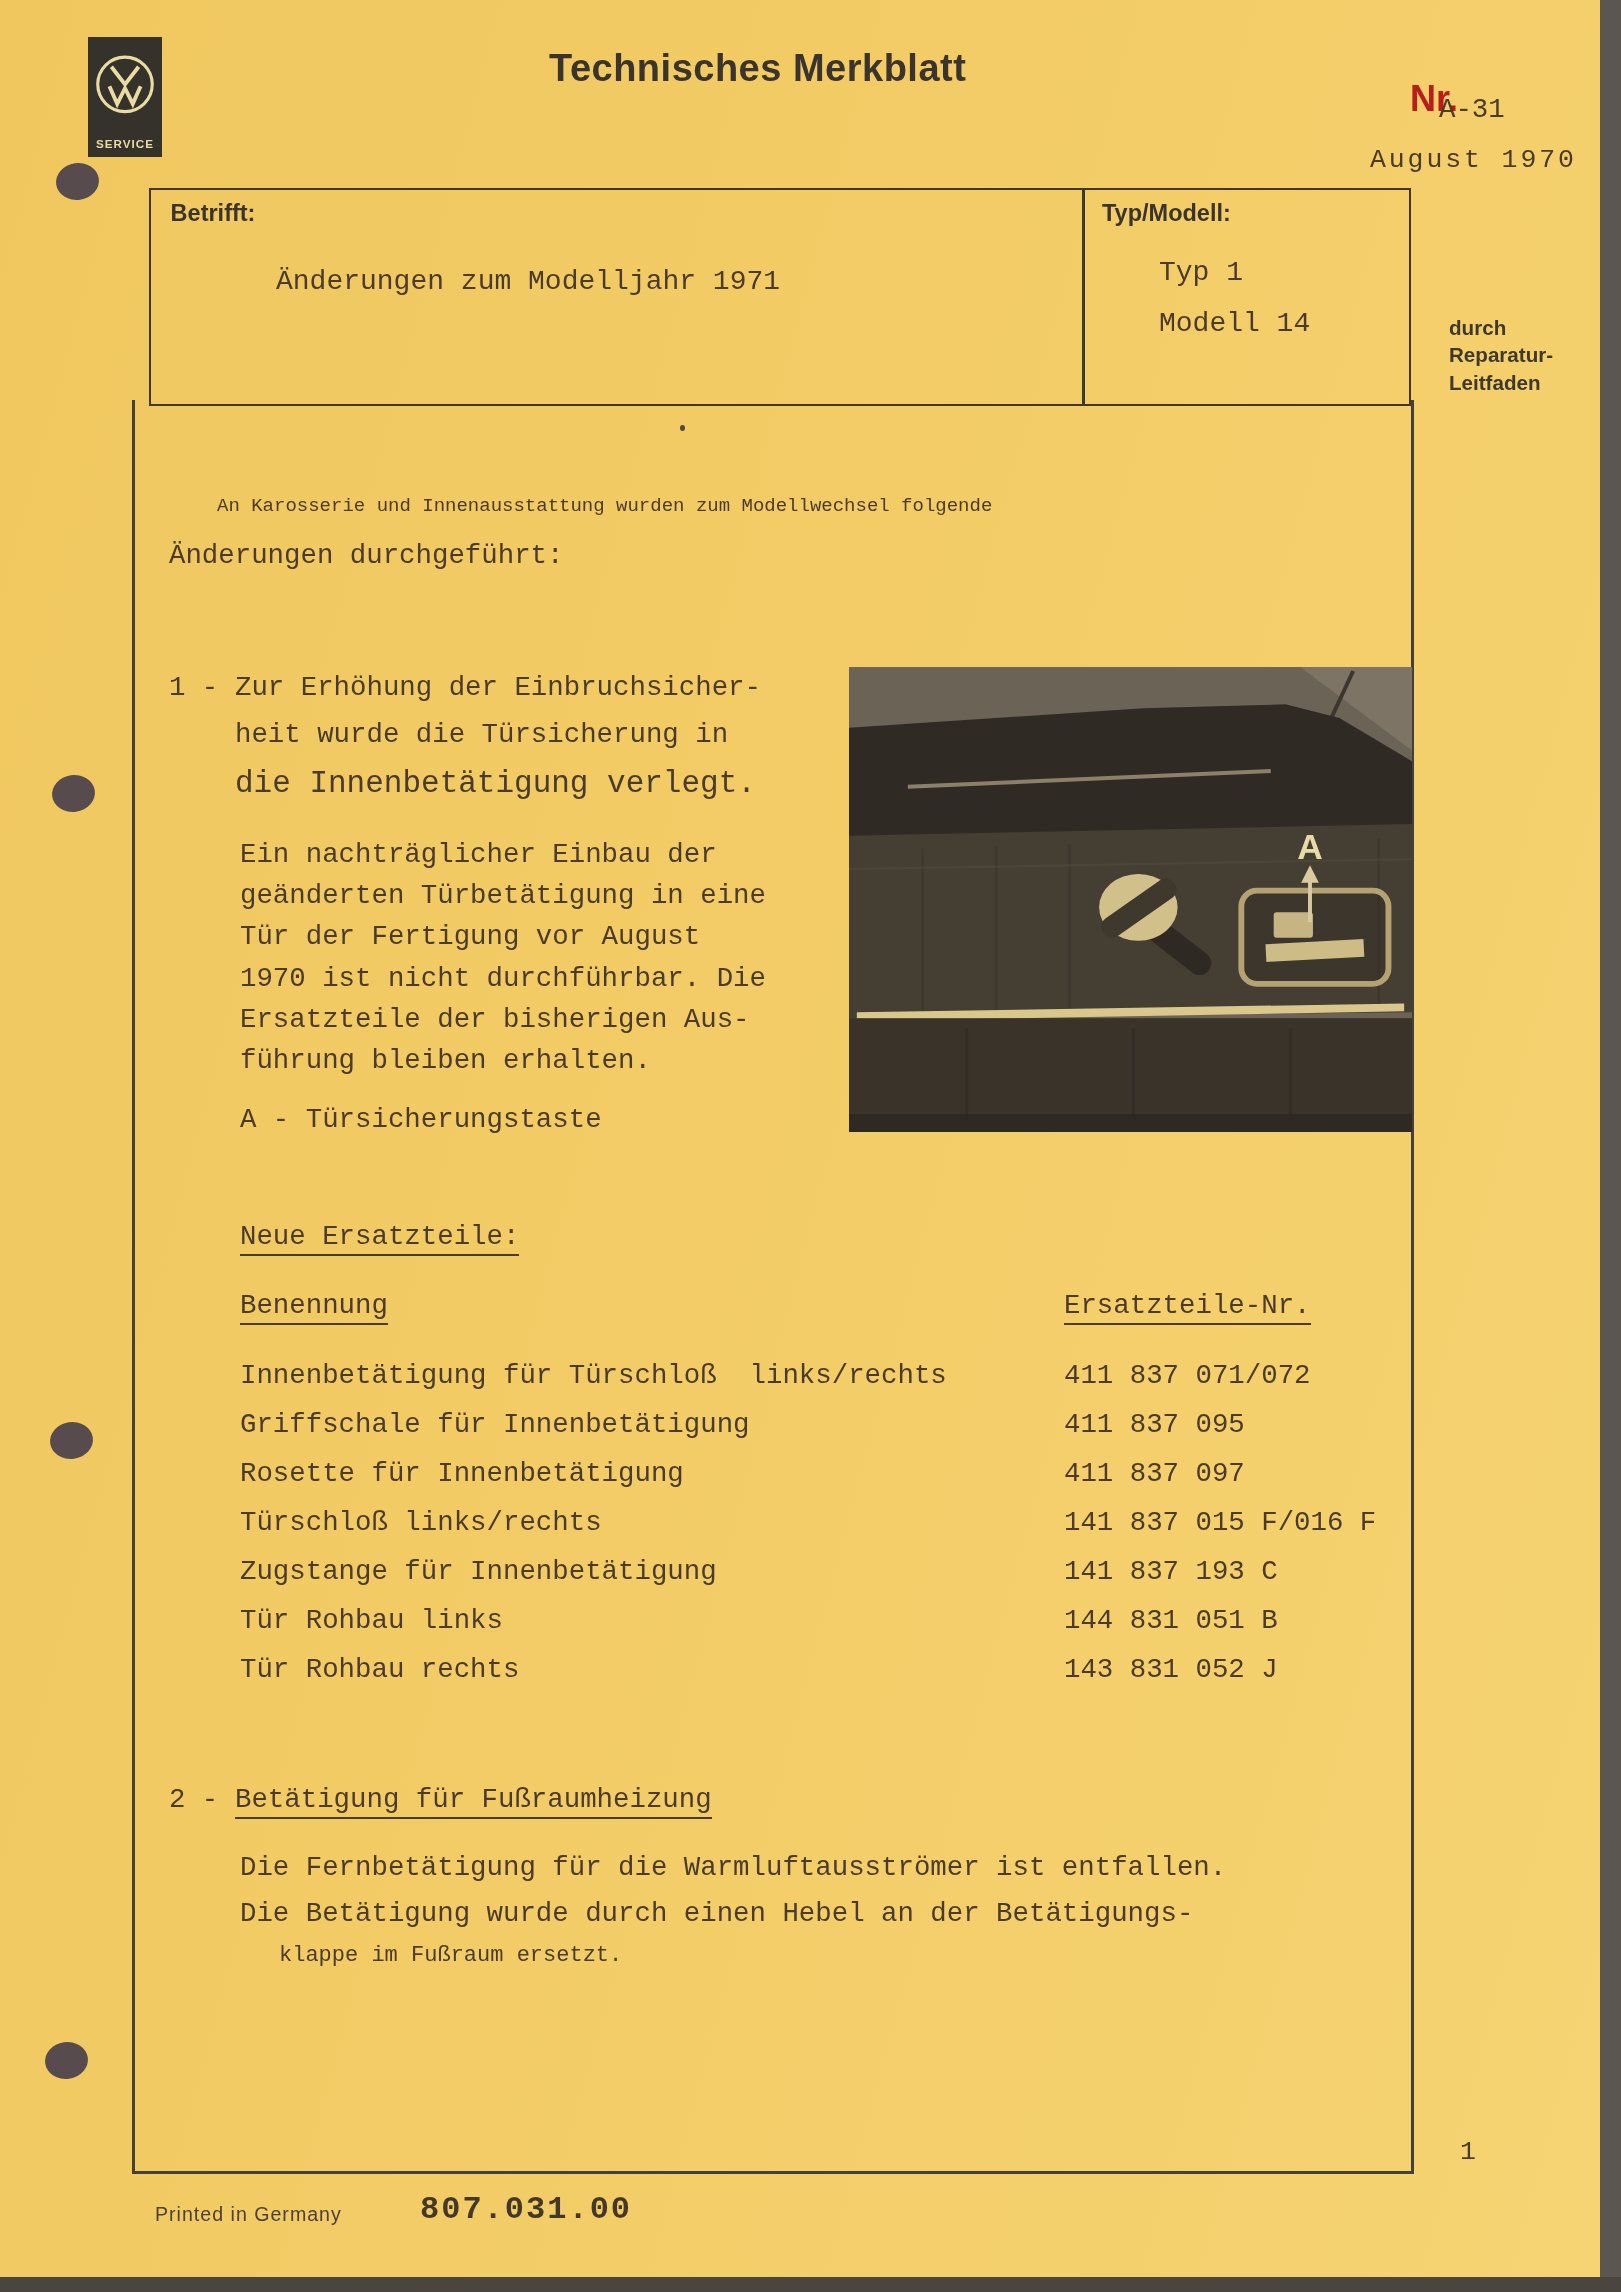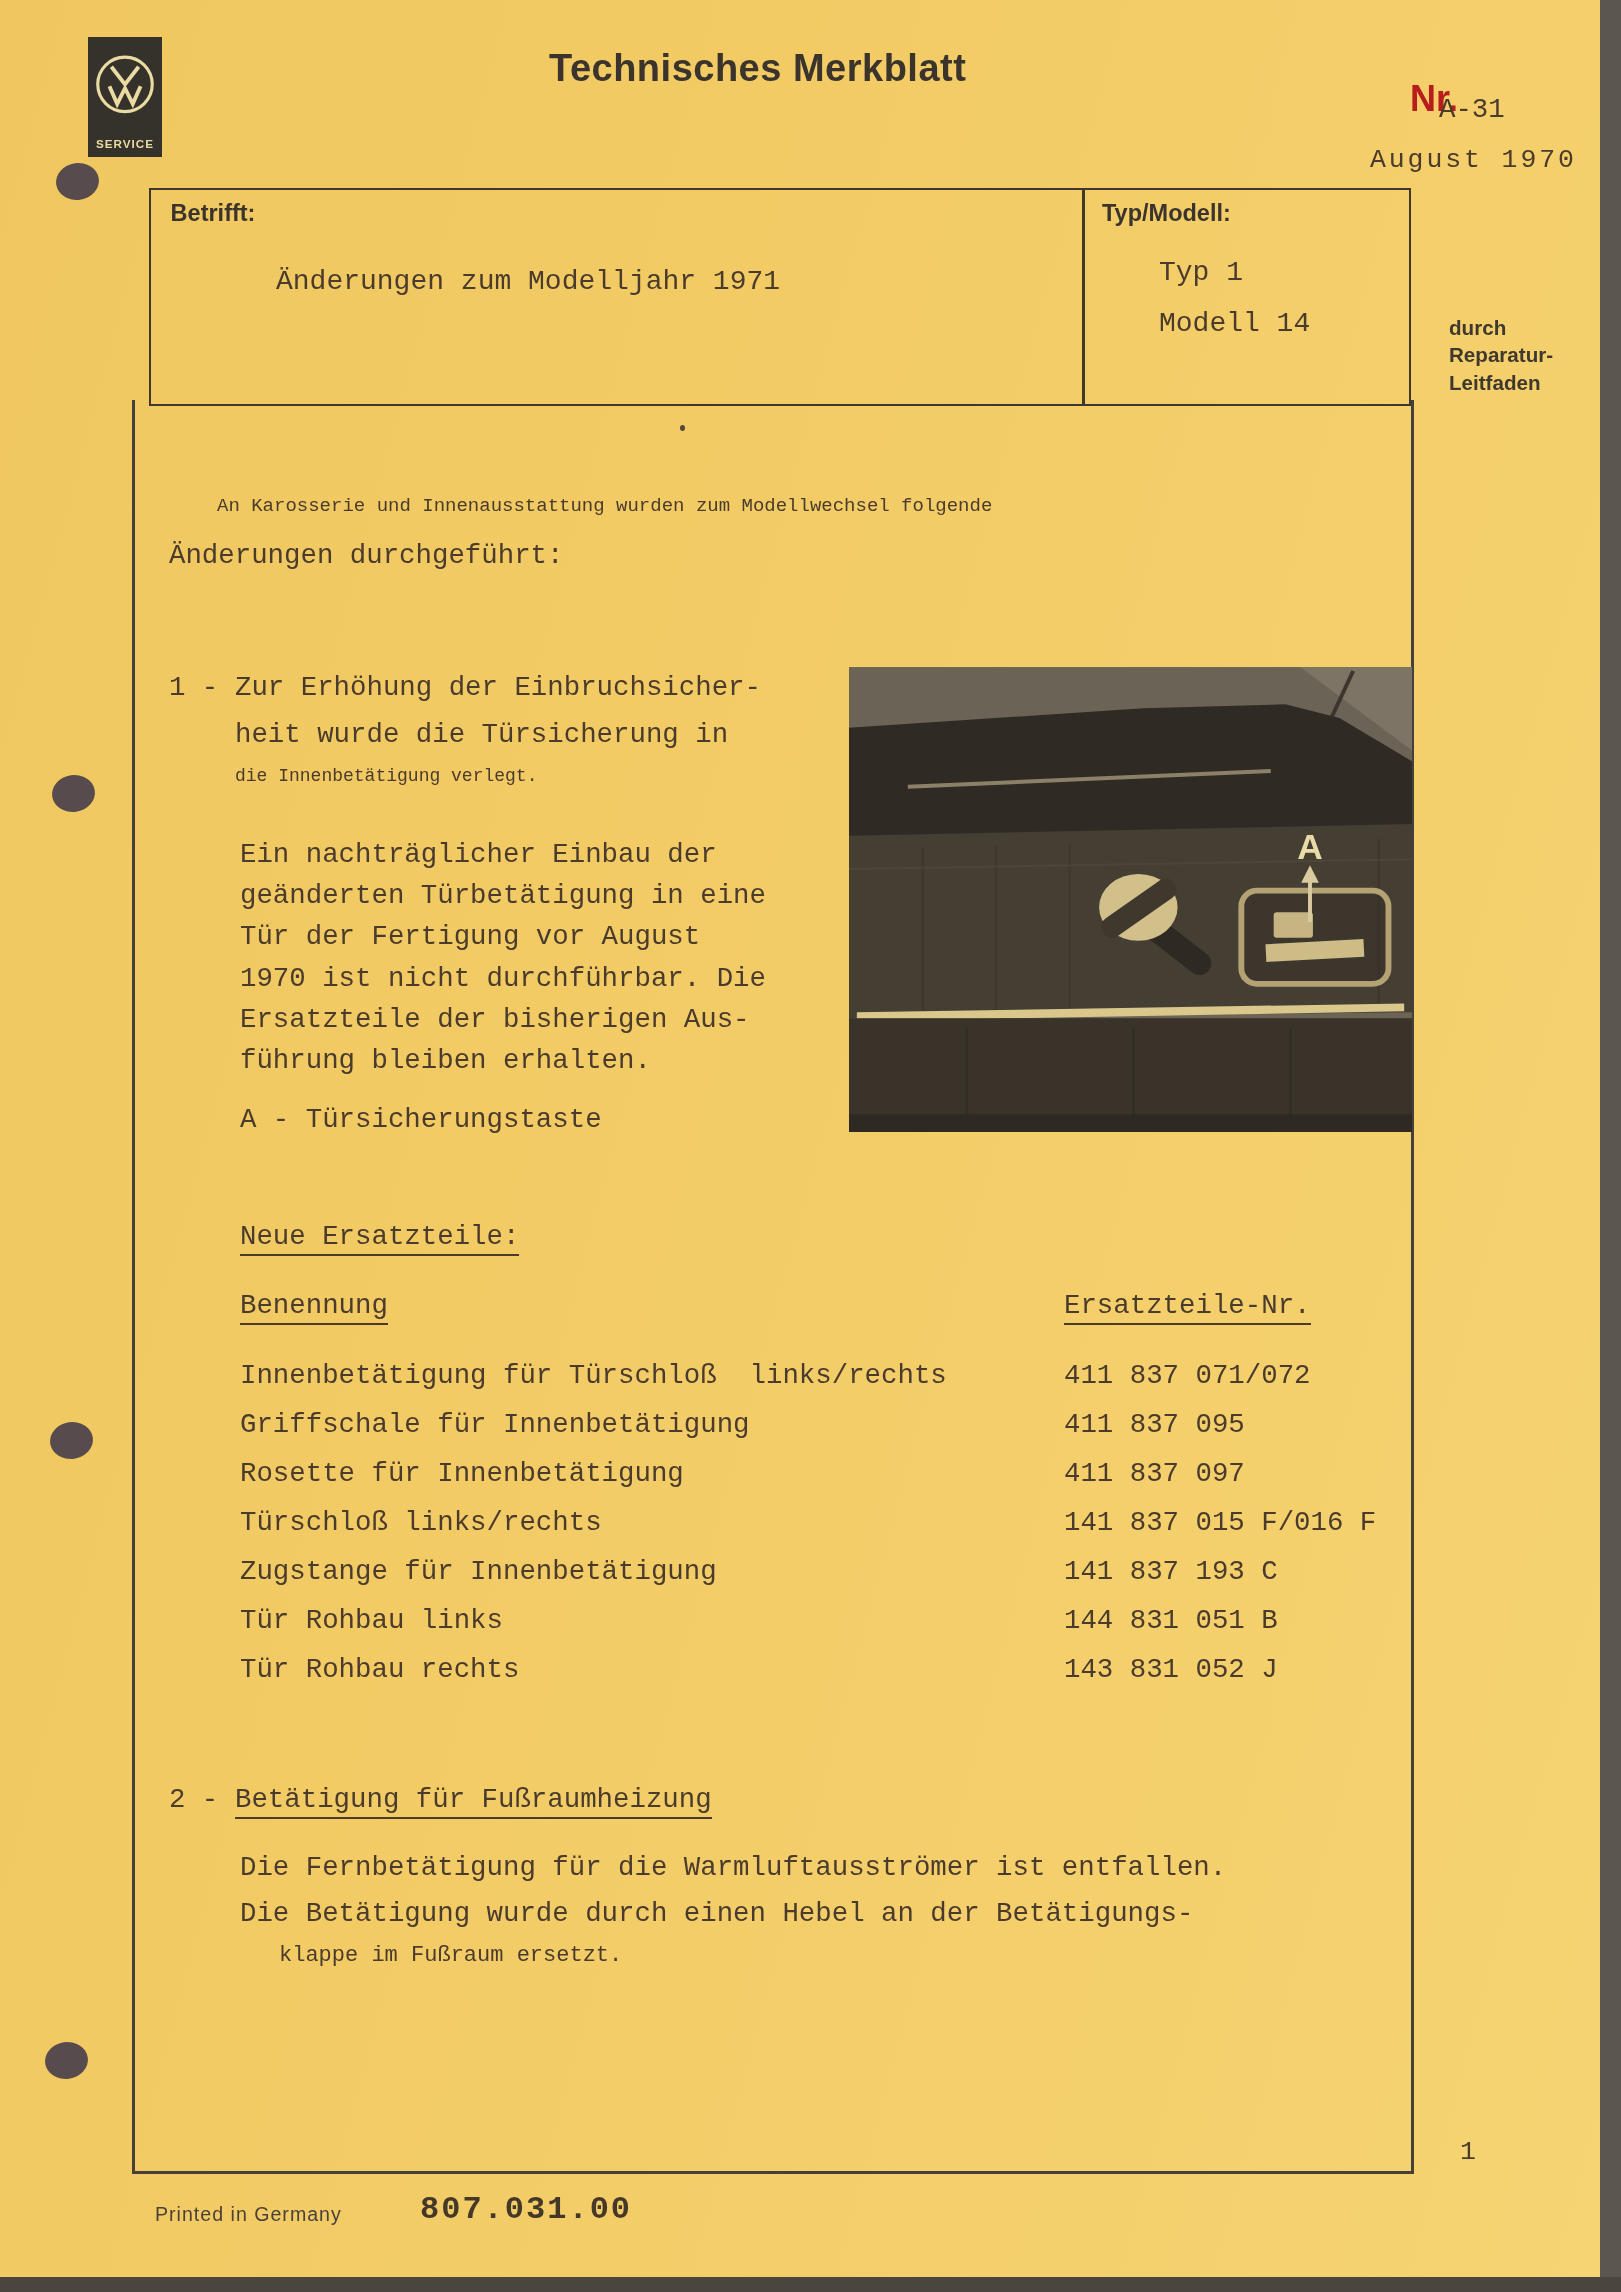--- a/index.html
+++ b/index.html
@@ -63,21 +63,21 @@
 <div class="abs rule" style="left:132px;top:400px;width:2.9px;height:1774px;"></div>
 <div class="abs rule" style="left:1411px;top:400px;width:2.9px;height:1774px;"></div>
 <div class="abs rule" style="left:132px;top:2171px;width:1282px;height:2.9px;"></div>
 
 <div class="abs tw" style="left:169px;top:495px;font-size:19px;margin-left:48px;">An Karosserie und Innenausstattung wurden zum Modellwechsel folgende</div>
 <div class="abs tw" style="left:169px;top:540px;font-size:27.4px;">Änderungen durchgeführt:</div>
 
 <div class="abs tw" style="left:169px;top:672px;font-size:27.4px;">1 -</div>
 <div class="abs tw" style="left:235px;top:672px;font-size:27.4px;">Zur Erhöhung der Einbruchsicher-</div>
 <div class="abs tw" style="left:235px;top:719px;font-size:27.4px;">heit wurde die Türsicherung in</div>
-<div class="abs tw" style="left:235px;top:766px;font-size:18px;">die Innenbetätigung verlegt.</div>
+<div class="abs tw" style="left:235px;top:766px;font-size:31px;">die Innenbetätigung verlegt.</div>
 
 <div class="abs tw" style="left:240px;top:839px;font-size:27.4px;">Ein nachträglicher Einbau der</div>
 <div class="abs tw" style="left:240px;top:880px;font-size:27.4px;">geänderten Türbetätigung in eine</div>
 <div class="abs tw" style="left:240px;top:921px;font-size:27.4px;">Tür der Fertigung vor August</div>
 <div class="abs tw" style="left:240px;top:963px;font-size:27.4px;">1970 ist nicht durchführbar. Die</div>
 <div class="abs tw" style="left:240px;top:1004px;font-size:27.4px;">Ersatzteile der bisherigen Aus-</div>
 <div class="abs tw" style="left:240px;top:1045px;font-size:27.4px;">führung bleiben erhalten.</div>
 
 <div class="abs tw" style="left:240px;top:1104px;font-size:27.4px;">A - Türsicherungstaste</div>
 

